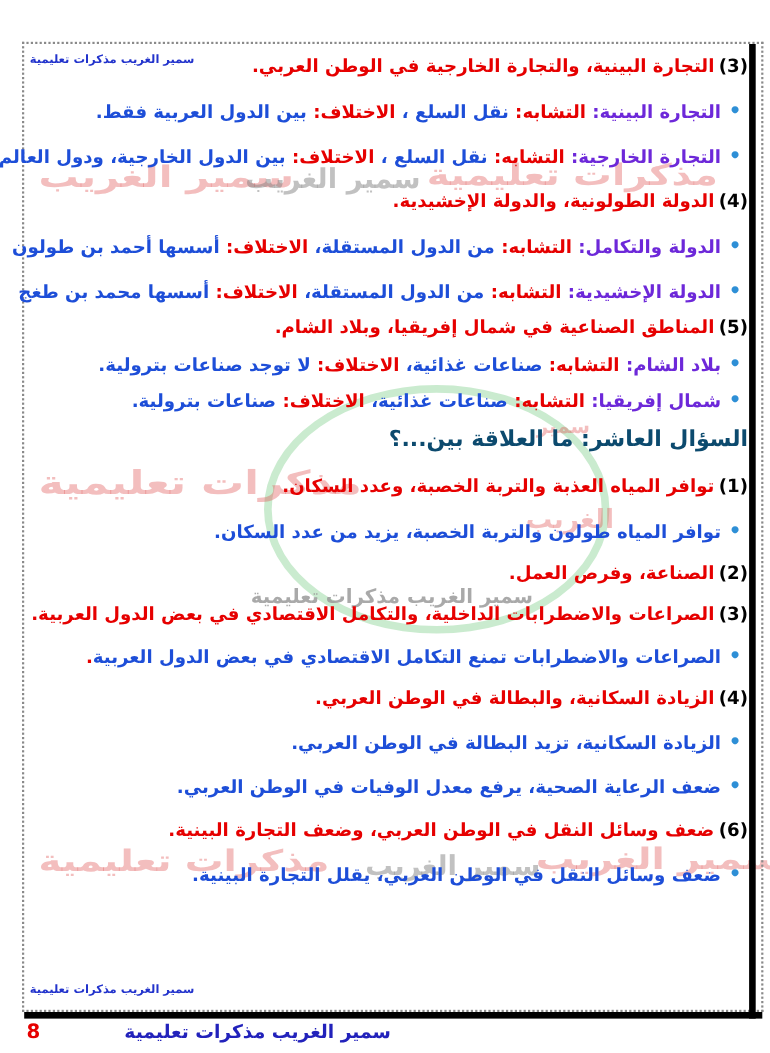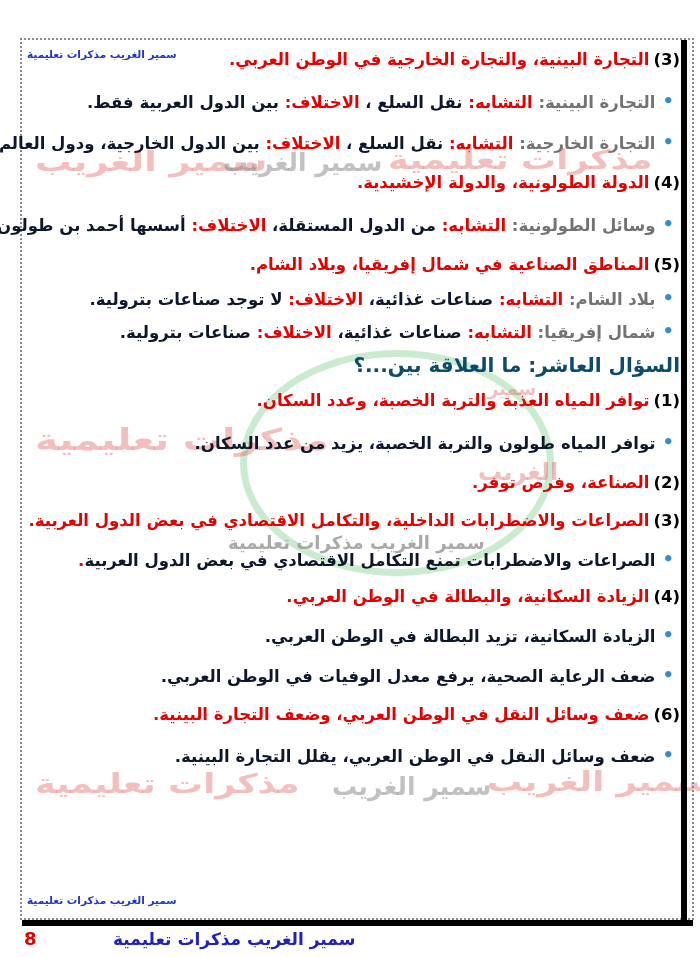--- a/index.html
+++ b/index.html
@@ -35,22 +35,22 @@
     position:absolute;left:30px;top:44px;width:650px;direction:rtl;z-index:2;padding-top:2px;
   }
   .line{height:27px;line-height:27px;margin-bottom:14px;font-size:16.5px;font-weight:bold;white-space:nowrap;color:#000;}
   .line:nth-child(n+6):nth-child(-n+9){margin-bottom:6px;}
   .line:nth-child(n+12):nth-child(-n+15){margin-bottom:11px;}
   .line:nth-child(n+16):nth-child(-n+21){margin-bottom:13px;}
   .line.question{height:31px;line-height:31px;font-size:20px;color:#0c4a6e;}
   .line.bullet{padding-right:6px;}
   .num{color:#000;direction:ltr;unicode-bidi:isolate;margin-left:4px;}
   .red-text,.seg.red{color:#e60000;}
-  .seg.blue{color:#737373;}
-  .seg.black{color:#0f172a;}
+  .seg.blue{color:#6d28d9;}
+  .seg.black{color:#1d4ed8;}
   .dot{color:#2e8fd6;font-size:18px;margin-left:7px;vertical-align:1px;}
   
   .footer-brand{
     position:absolute;left:113px;top:929px;direction:rtl;font-size:17px;font-weight:bold;color:#2222bb;z-index:4;white-space:nowrap;
   }
   .page-number{position:absolute;left:24px;top:928px;font-size:18px;font-weight:bold;color:#e60000;z-index:4;}
 </style>
 </head>
 <body>
 
@@ -74,28 +74,29 @@
   <div class="bottom-bar"></div>
 
   <div class="side-note top">سمير الغريب مذكرات تعليمية</div>
   <div class="side-note bottom">سمير الغريب مذكرات تعليمية</div>
 
   <div id="lines">
       <div class="line numbered"><span class="num">(3)</span><span class="red-text">التجارة البينية، والتجارة الخارجية في الوطن العربي.</span></div>
       <div class="line bullet"><span class="dot">•</span><span class="seg blue">التجارة البينية: </span><span class="seg red">التشابه: </span><span class="seg black">نقل السلع ، </span><span class="seg red">الاختلاف: </span><span class="seg black">بين الدول العربية فقط.</span></div>
       <div class="line bullet"><span class="dot">•</span><span class="seg blue">التجارة الخارجية: </span><span class="seg red">التشابه: </span><span class="seg black">نقل السلع ، </span><span class="seg red">الاختلاف: </span><span class="seg black">بين الدول الخارجية، ودول العالم</span></div>
       <div class="line numbered"><span class="num">(4)</span><span class="red-text">الدولة الطولونية، والدولة الإخشيدية.</span></div>
-      <div class="line bullet"><span class="dot">•</span><span class="seg blue">وسائل الطولونية: </span><span class="seg red">التشابه: </span><span class="seg black">من الدول المستقلة، </span><span class="seg red">الاختلاف: </span><span class="seg black">أسسها أحمد بن طولون</span></div>
+      <div class="line bullet"><span class="dot">•</span><span class="seg blue">الدولة والتكامل: </span><span class="seg red">التشابه: </span><span class="seg black">من الدول المستقلة، </span><span class="seg red">الاختلاف: </span><span class="seg black">أسسها أحمد بن طولون</span></div>
+      <div class="line bullet"><span class="dot">•</span><span class="seg blue">الدولة الإخشيدية: </span><span class="seg red">التشابه: </span><span class="seg black">من الدول المستقلة، </span><span class="seg red">الاختلاف: </span><span class="seg black">أسسها محمد بن طغج</span></div>
       <div class="line numbered"><span class="num">(5)</span><span class="red-text">المناطق الصناعية في شمال إفريقيا، وبلاد الشام.</span></div>
       <div class="line bullet"><span class="dot">•</span><span class="seg blue">بلاد الشام: </span><span class="seg red">التشابه: </span><span class="seg black">صناعات غذائية، </span><span class="seg red">الاختلاف: </span><span class="seg black">لا توجد صناعات بترولية.</span></div>
       <div class="line bullet"><span class="dot">•</span><span class="seg blue">شمال إفريقيا: </span><span class="seg red">التشابه: </span><span class="seg black">صناعات غذائية، </span><span class="seg red">الاختلاف: </span><span class="seg black">صناعات بترولية.</span></div>
       <div class="line question"><span class="q">السؤال العاشر: ما العلاقة بين...؟</span></div>
       <div class="line numbered"><span class="num">(1)</span><span class="red-text">توافر المياه العذبة والتربة الخصبة، وعدد السكان.</span></div>
       <div class="line bullet"><span class="dot">•</span><span class="seg black">توافر المياه طولون والتربة الخصبة، يزيد من عدد السكان.</span></div>
-      <div class="line numbered"><span class="num">(2)</span><span class="red-text">الصناعة، وفرص توفر.</span></div>
+      <div class="line numbered"><span class="num">(2)</span><span class="red-text">الصناعة، وفرص العمل.</span></div>
       <div class="line numbered"><span class="num">(3)</span><span class="red-text">الصراعات والاضطرابات الداخلية، والتكامل الاقتصادي في بعض الدول العربية.</span></div>
       <div class="line bullet"><span class="dot">•</span><span class="seg black">الصراعات والاضطرابات تمنع التكامل الاقتصادي في بعض الدول العربية</span><span class="seg red">.</span></div>
       <div class="line numbered"><span class="num">(4)</span><span class="red-text">الزيادة السكانية، والبطالة في الوطن العربي.</span></div>
       <div class="line bullet"><span class="dot">•</span><span class="seg black">الزيادة السكانية، تزيد البطالة في الوطن العربي.</span></div>
       <div class="line bullet"><span class="dot">•</span><span class="seg black">ضعف الرعاية الصحية، يرفع معدل الوفيات في الوطن العربي.</span></div>
       <div class="line numbered"><span class="num">(6)</span><span class="red-text">ضعف وسائل النقل في الوطن العربي، وضعف التجارة البينية.</span></div>
       <div class="line bullet"><span class="dot">•</span><span class="seg black">ضعف وسائل النقل في الوطن العربي، يقلل التجارة البينية.</span></div>
     </div>
 
   <div class="footer-brand">سمير الغريب مذكرات تعليمية</div>

